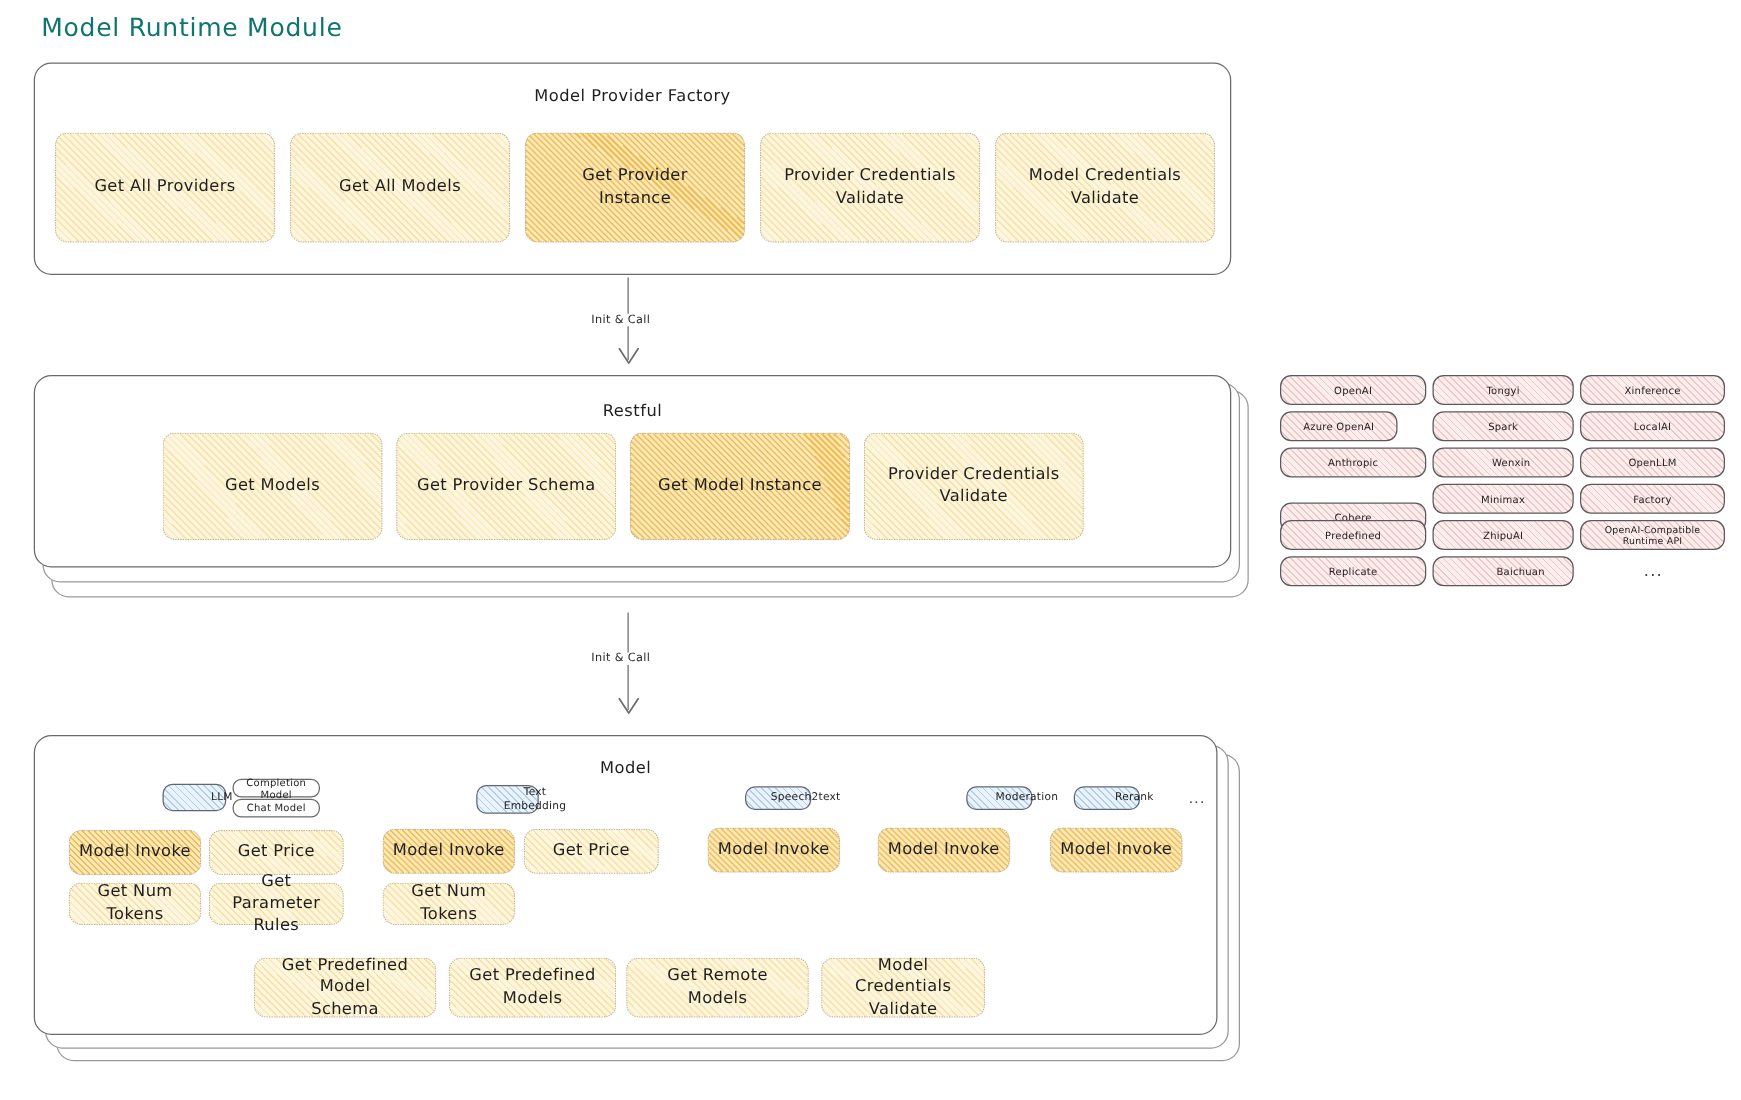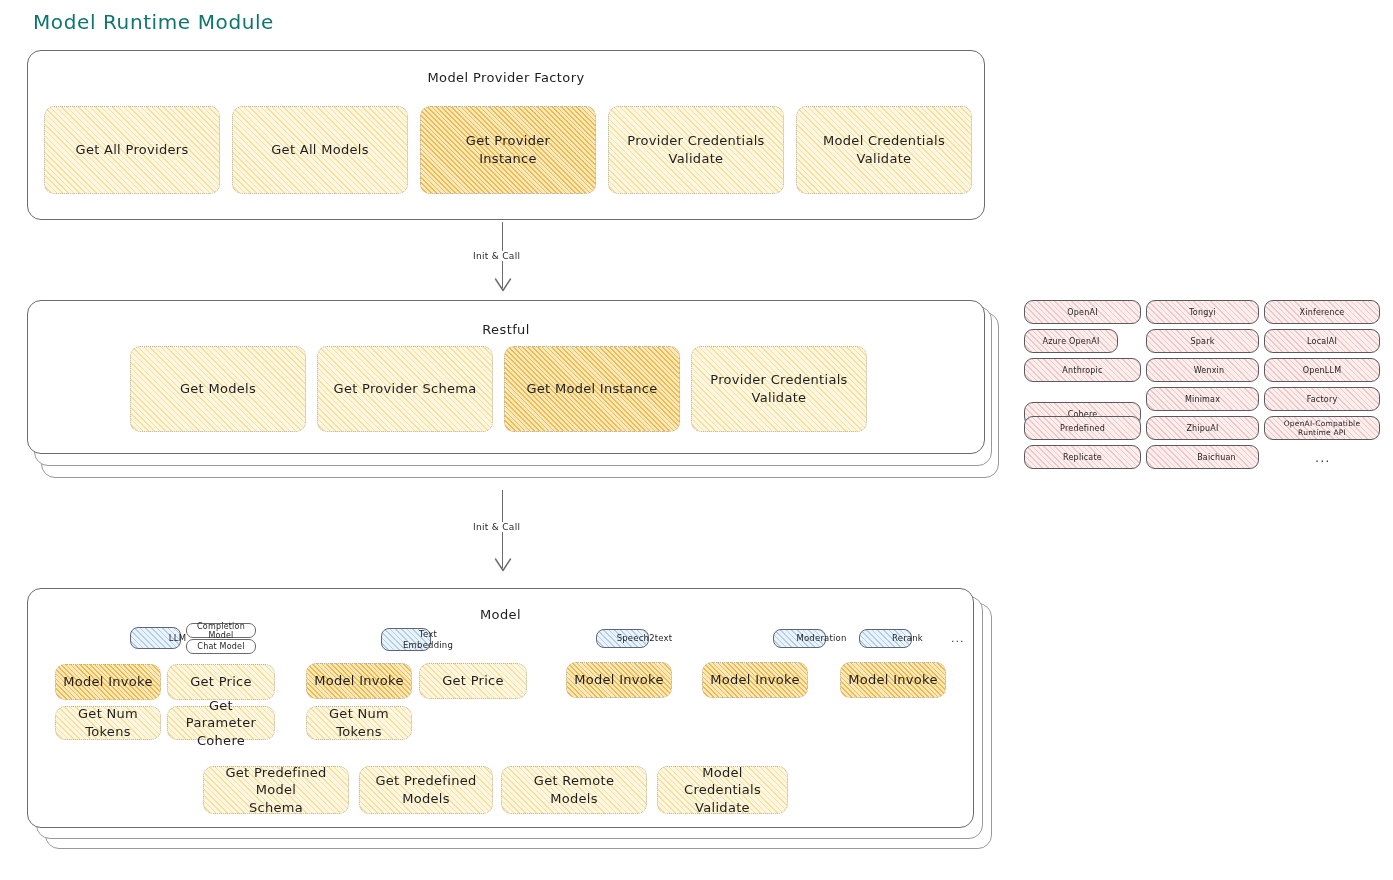--- a/index.html
+++ b/index.html
@@ -171,21 +171,21 @@
 </div>
 
 <div class="abs badge hach-blue" style="left:130px;top:627px;width:51px;height:22px;">LLM</div>
 <div class="abs subbadge" style="left:186px;top:623px;width:70px;height:15px;">Completion Model</div>
 <div class="abs subbadge" style="left:186px;top:639px;width:70px;height:15px;">Chat Model</div>
 
 <div class="abs op hach-yellow-strong" style="left:55px;top:664px;width:106px;height:36px;">Model Invoke</div>
 <div class="abs op hach-yellow" style="left:167px;top:664px;width:108px;height:36px;">Get Price</div>
 <div class="abs op hach-yellow" style="left:55px;top:706px;width:106px;height:34px;">Get Num Tokens</div>
 <div class="abs op hach-yellow" style="left:167px;top:706px;width:108px;height:34px;white-space:pre-line;">Get Parameter
-Cohere</div>
+Rules</div>
 
 <div class="abs badge hach-blue" style="left:381px;top:628px;width:50px;height:23px;white-space:pre-line;">Text
 Embedding</div>
 
 <div class="abs op hach-yellow-strong" style="left:306px;top:663px;width:106px;height:36px;">Model Invoke</div>
 <div class="abs op hach-yellow" style="left:419px;top:663px;width:108px;height:36px;">Get Price</div>
 <div class="abs op hach-yellow" style="left:306px;top:706px;width:106px;height:34px;">Get Num Tokens</div>
 
 <div class="abs badge hach-blue" style="left:596px;top:629px;width:53px;height:19px;">Speech2text</div>
 <div class="abs op hach-yellow-strong" style="left:566px;top:662px;width:106px;height:36px;">Model Invoke</div>

